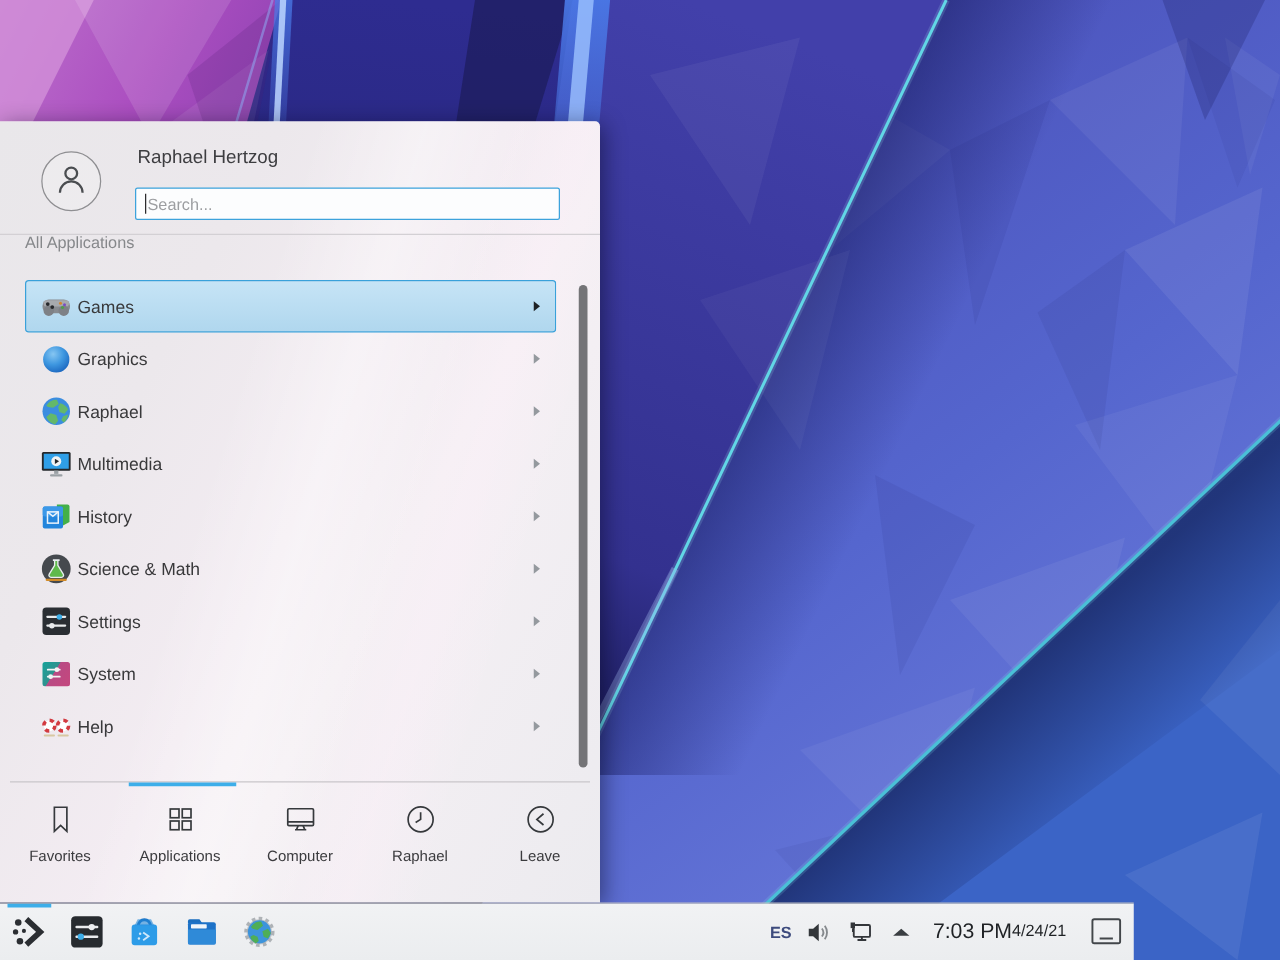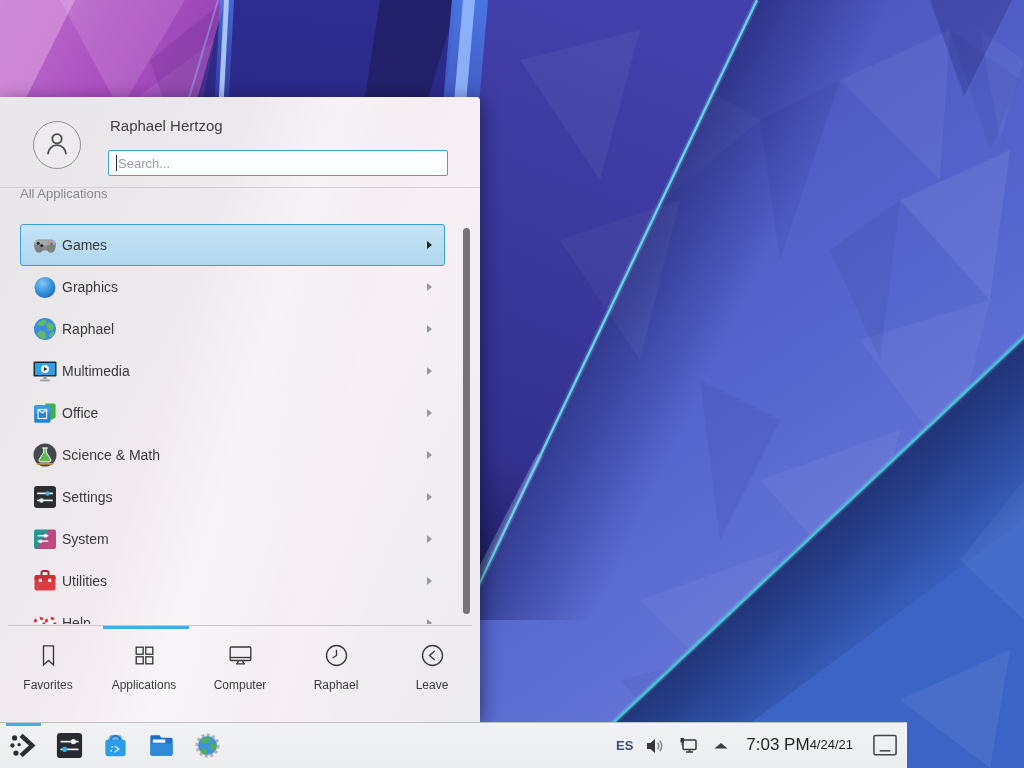--- a/index.html
+++ b/index.html
@@ -266,21 +266,21 @@
             <svg viewBox="0 0 26 26">
               <path d="M13.5 3.5 h8.5 a1.6 1.6 0 0 1 1.6 1.6 v12.4 l-5.5 3 -4.6-9z" fill="#43b049"></path>
               <rect x="2.2" y="5.2" width="16.2" height="17.6" rx="1.6" fill="#2285dc"></rect>
               <rect x="2.2" y="5.2" width="16.2" height="8" rx="1.6" fill="#3b98e8"></rect>
               <g fill="none" stroke="#eaf3fb" stroke-width="1.2">
                 <rect x="6" y="9.5" width="8.6" height="9"></rect>
                 <path d="M6 9.5 l4.3 3.5 4.3-3.5"></path>
               </g>
             </svg>
           </span>
-    <span class="cat-label">Office</span>
+    <span class="cat-label">History</span>
     <span class="cat-arrow"></span>
   </div>
         <div class="cat-item">
     <span class="cat-icon">
             <svg viewBox="0 0 26 26">
               <circle cx="13" cy="13" r="11.5" fill="#45494e"></circle>
               <path d="M11.7 6 v4.2 l-4.3 7.1 a1.7 1.7 0 0 0 1.45 2.6 h8.3 a1.7 1.7 0 0 0 1.45-2.6 l-4.3-7.1 V6" fill="#5fb94b" stroke="#e8ecef" stroke-width="1.1"></path>
               <path d="M10.3 6 h5.4" stroke="#e8ecef" stroke-width="1.4"></path>
               <rect x="4.5" y="21" width="17" height="1.7" rx=".85" fill="#d08a28"></rect>
             </svg>
@@ -313,33 +313,20 @@
                 </linearGradient>
               </defs>
               <rect x="2" y="3.5" width="22" height="19.5" rx="2" fill="url(#sysGrad)"></rect>
               <rect x="5.5" y="9" width="11" height="1.4" rx=".7" fill="#f2f4f4"></rect>
               <circle cx="13.5" cy="9.7" r="1.9" fill="#f2f4f4"></circle>
               <rect x="5.5" y="14.6" width="11" height="1.4" rx=".7" fill="#f2f4f4"></rect>
               <circle cx="8.5" cy="15.3" r="1.9" fill="#f2f4f4"></circle>
             </svg>
           </span>
     <span class="cat-label">System</span>
-    <span class="cat-arrow"></span>
-  </div>
-        <div class="cat-item">
-    <span class="cat-icon">
-            <svg viewBox="0 0 26 26">
-              <path d="M9.5 7 V5 a2 2 0 0 1 2-2 h3 a2 2 0 0 1 2 2 v2" fill="none" stroke="#9c2b30" stroke-width="2"></path>
-              <rect x="2.5" y="7" width="21" height="15.5" rx="2" fill="#da3d42"></rect>
-              <rect x="2.5" y="7" width="21" height="5.5" rx="2" fill="#c63238"></rect>
-              <rect x="6.8" y="10.8" width="3" height="3.2" rx=".5" fill="#f5e9ea"></rect>
-              <rect x="16.2" y="10.8" width="3" height="3.2" rx=".5" fill="#f5e9ea"></rect>
-            </svg>
-          </span>
-    <span class="cat-label">Utilities</span>
     <span class="cat-arrow"></span>
   </div>
         <div class="cat-item">
     <span class="cat-icon">
             <svg viewBox="0 0 26 26">
               <rect x="3" y="19.6" width="9" height="1.6" rx=".8" fill="#d8c8a2"></rect>
               <rect x="14" y="19.6" width="9" height="1.6" rx=".8" fill="#d8c8a2"></rect>
               <g>
                 <circle cx="7.5" cy="12.5" r="4.4" fill="#fff"></circle>
                 <circle cx="7.5" cy="12.5" r="4.4" fill="none" stroke="#d23a40" stroke-width="2.8" stroke-dasharray="3.4 3.4"></circle>

